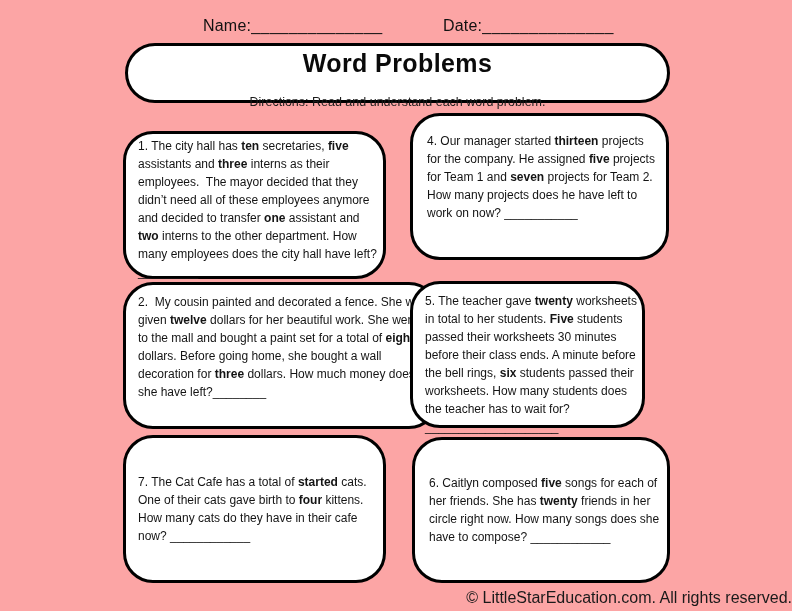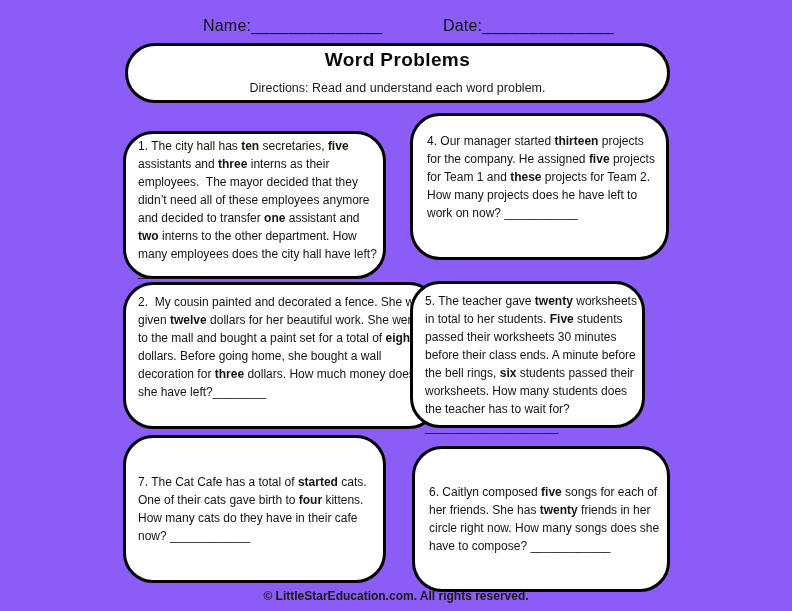--- a/index.html
+++ b/index.html
@@ -1,21 +1,21 @@
 <!DOCTYPE html>
 <html><head>
 <meta charset="utf-8">
 <style>
   * { margin: 0; padding: 0; box-sizing: border-box; }
   html, body { background: #ffffff; }
   .page {
     position: relative;
     width: 792px;
     height: 611px;
-    background: #8b5cf6;
+    background: #fca5a5;
     color: #111111;
     font-family: "Liberation Sans", sans-serif;
     overflow: hidden;
   }
   .hdr-field {
     position: absolute;
     top: 17px;
     font-size: 16px;
     letter-spacing: 0.2px;
     white-space: nowrap;
@@ -29,28 +29,28 @@
     position: absolute;
     left: 125px; top: 43px;
     width: 545px; height: 60px;
     border: 3px solid #000000;
     border-radius: 30px;
     background: #ffffff;
     text-align: center;
     padding-top: 3px;
   }
   .title-box h1 {
-    font-size: 19px;
+    font-size: 25px;
     font-weight: 800;
     letter-spacing: 0.4px;
     color: #0a0a0a;
   }
   .title-box .directions {
     font-size: 12.5px;
-    margin-top: 10px;
+    margin-top: 17px;
     color: #1a1a1a;
   }
 
   .pbox {
     position: absolute;
     border: 3px solid #000000;
     border-radius: 30px;
     background: #ffffff;
     display: flex;
     align-items: flex-start;
@@ -62,29 +62,28 @@
     color: #141414;
     width: 100%;
   }
   .pbox .ptext .bold { font-weight: 700; }
 
   .b1 { left: 123px; top: 115px; width: 263px; height: 148px; padding: 3px 6px 2px 12px; margin-top: 16px; }
   .b2 { left: 123px; top: 282px; width: 316px; height: 147px; padding: 8px 6px 2px 12px; }
   .b3 { left: 123px; top: 435px; width: 263px; height: 148px; padding: 0 6px 0 12px; align-items: center; }
   .b4 { left: 410px; top: 113px; width: 259px; height: 147px; padding: 16px 6px 0 14px; }
   .b5 { left: 410px; top: 281px; width: 235px; height: 147px; padding: 8px 4px 0 12px; }
-  .b6 { left: 412px; top: 437px; width: 258px; height: 146px; padding: 0 6px 0 14px; align-items: center; margin-top: 9px; }
+  .b6 { left: 412px; top: 437px; width: 258px; height: 146px; padding: 0 6px 0 14px; align-items: center; }
 
   .footer {
     position: absolute;
     left: 0; right: 0; top: 589px;
-    text-align: center;
-    font-size: 12px;
+    text-align: right;
+    font-size: 16px;
     color: #1a1a1a;
-    font-weight: bold;
   }
 </style>
 </head>
 <body>
 
 <div class="page">
 
   <div class="hdr-field hdr-name">
     <span>Name:</span><span class="hdr-blank">______________</span>
   </div>
@@ -100,21 +99,21 @@
   <div class="pbox b1">
     <p class="ptext"><span>1. The city hall has </span><span class="bold">ten</span><span> secretaries, </span><span class="bold">five</span><span> assistants and </span><span class="bold">three</span><span> interns as their employees.  The mayor decided that they didn’t need all of these employees anymore and decided to transfer </span><span class="bold">one</span><span> assistant and </span><span class="bold">two</span><span> interns to the other department. How many employees does the city hall have left? _________</span></p>
   </div>
   <div class="pbox b2">
     <p class="ptext"><span>2.  My cousin painted and decorated a fence. She was given </span><span class="bold">twelve</span><span> dollars for her beautiful work. She went to the mall and bought a paint set for a total of </span><span class="bold">eight</span><span> dollars. Before going home, she bought a wall decoration for </span><span class="bold">three</span><span> dollars. How much money does she have left?________</span></p>
   </div>
   <div class="pbox b3">
     <p class="ptext"><span>7. The Cat Cafe has a total of </span><span class="bold">started</span><span> cats. One of their cats gave birth to </span><span class="bold">four</span><span> kittens. How many cats do they have in their cafe now? ____________</span></p>
   </div>
   <div class="pbox b4">
-    <p class="ptext"><span>4. Our manager started </span><span class="bold">thirteen</span><span> projects for the company. He assigned </span><span class="bold">five</span><span> projects for Team 1 and </span><span class="bold">these</span><span> projects for Team 2. How many projects does he have left to work on now? ___________</span></p>
+    <p class="ptext"><span>4. Our manager started </span><span class="bold">thirteen</span><span> projects for the company. He assigned </span><span class="bold">five</span><span> projects for Team 1 and </span><span class="bold">seven</span><span> projects for Team 2. How many projects does he have left to work on now? ___________</span></p>
   </div>
   <div class="pbox b5">
     <p class="ptext"><span>5. The teacher gave </span><span class="bold">twenty</span><span> worksheets in total to her students. </span><span class="bold">Five</span><span> students passed their worksheets 30 minutes before their class ends. A minute before the bell rings, </span><span class="bold">six</span><span> students passed their worksheets. How many students does the teacher has to wait for?  ____________________</span></p>
   </div>
   <div class="pbox b6">
     <p class="ptext"><span>6. Caitlyn composed </span><span class="bold">five</span><span> songs for each of her friends. She has </span><span class="bold">twenty</span><span> friends in her circle right now. How many songs does she have to compose? ____________</span></p>
   </div>
 
   <div class="footer">© LittleStarEducation.com. All rights reserved.</div>
 

